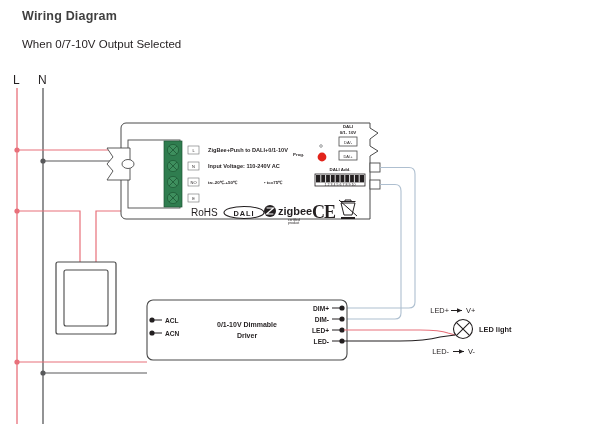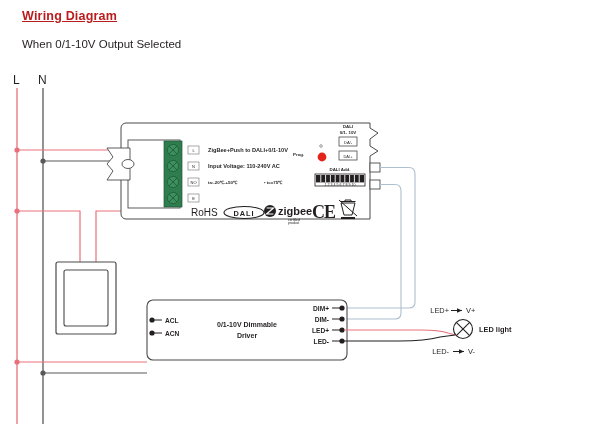--- a/index.html
+++ b/index.html
@@ -4,21 +4,21 @@
 <style>
   html,body{margin:0;padding:0;}
   body{
     width:600px;height:427px;background:#ffffff;
     font-family:"Liberation Sans",sans-serif;
     color:#231f20;overflow:hidden;position:relative;
   }
   #stage{position:absolute;left:0;top:0;width:600px;height:427px;}
   .title{
     position:absolute;left:22px;top:9px;font-size:12.5px;font-weight:bold;
-    letter-spacing:.2px;color:#b91c1c;text-decoration:underline;
+    letter-spacing:.2px;color:#404040;
   }
   .subtitle{
     position:absolute;left:22px;top:38px;font-size:11.5px;font-weight:normal;
     color:#231f20;
   }
   .mainsLabel{position:absolute;font-size:12px;color:#231f20;}
   svg{position:absolute;left:0;top:0;width:600px;height:427px;overflow:visible;}
   .dev-txt{font-size:5.6px;fill:#231f20;font-family:"Liberation Sans",sans-serif;font-weight:bold;}
   .dev-txt-sm{font-size:4.4px;fill:#231f20;font-family:"Liberation Sans",sans-serif;font-weight:bold;}
   .term-txt{font-size:4px;fill:#231f20;font-family:"Liberation Sans",sans-serif;}
@@ -27,21 +27,21 @@
   .led-txt{font-size:7.4px;fill:#231f20;font-family:"Liberation Sans",sans-serif;}
   .led-bold{font-size:7.4px;fill:#231f20;font-family:"Liberation Sans",sans-serif;font-weight:bold;}
   .logo-txt{font-family:"Liberation Sans",sans-serif;fill:#231f20;}
 </style>
 </head>
 <body>
 
 <div id="stage">
 
   <div class="title">Wiring Diagram</div>
-  <div class="subtitle">When 0/1-10V Output Selected</div>
+  <div class="subtitle">When 0/7-10V Output Selected</div>
 
   <div class="mainsLabel" style="left:13px;top:73px;">L</div>
   <div class="mainsLabel" style="left:38px;top:73px;">N</div>
 
   <svg viewBox="0 0 600 427">
     <defs>
       <marker id="arrowSm" markerWidth="6" markerHeight="6" refX="5" refY="2.2" orient="auto">
         <path d="M0,0 L5,2.2 L0,4.4 z" fill="#231f20"></path>
       </marker>
     </defs>

